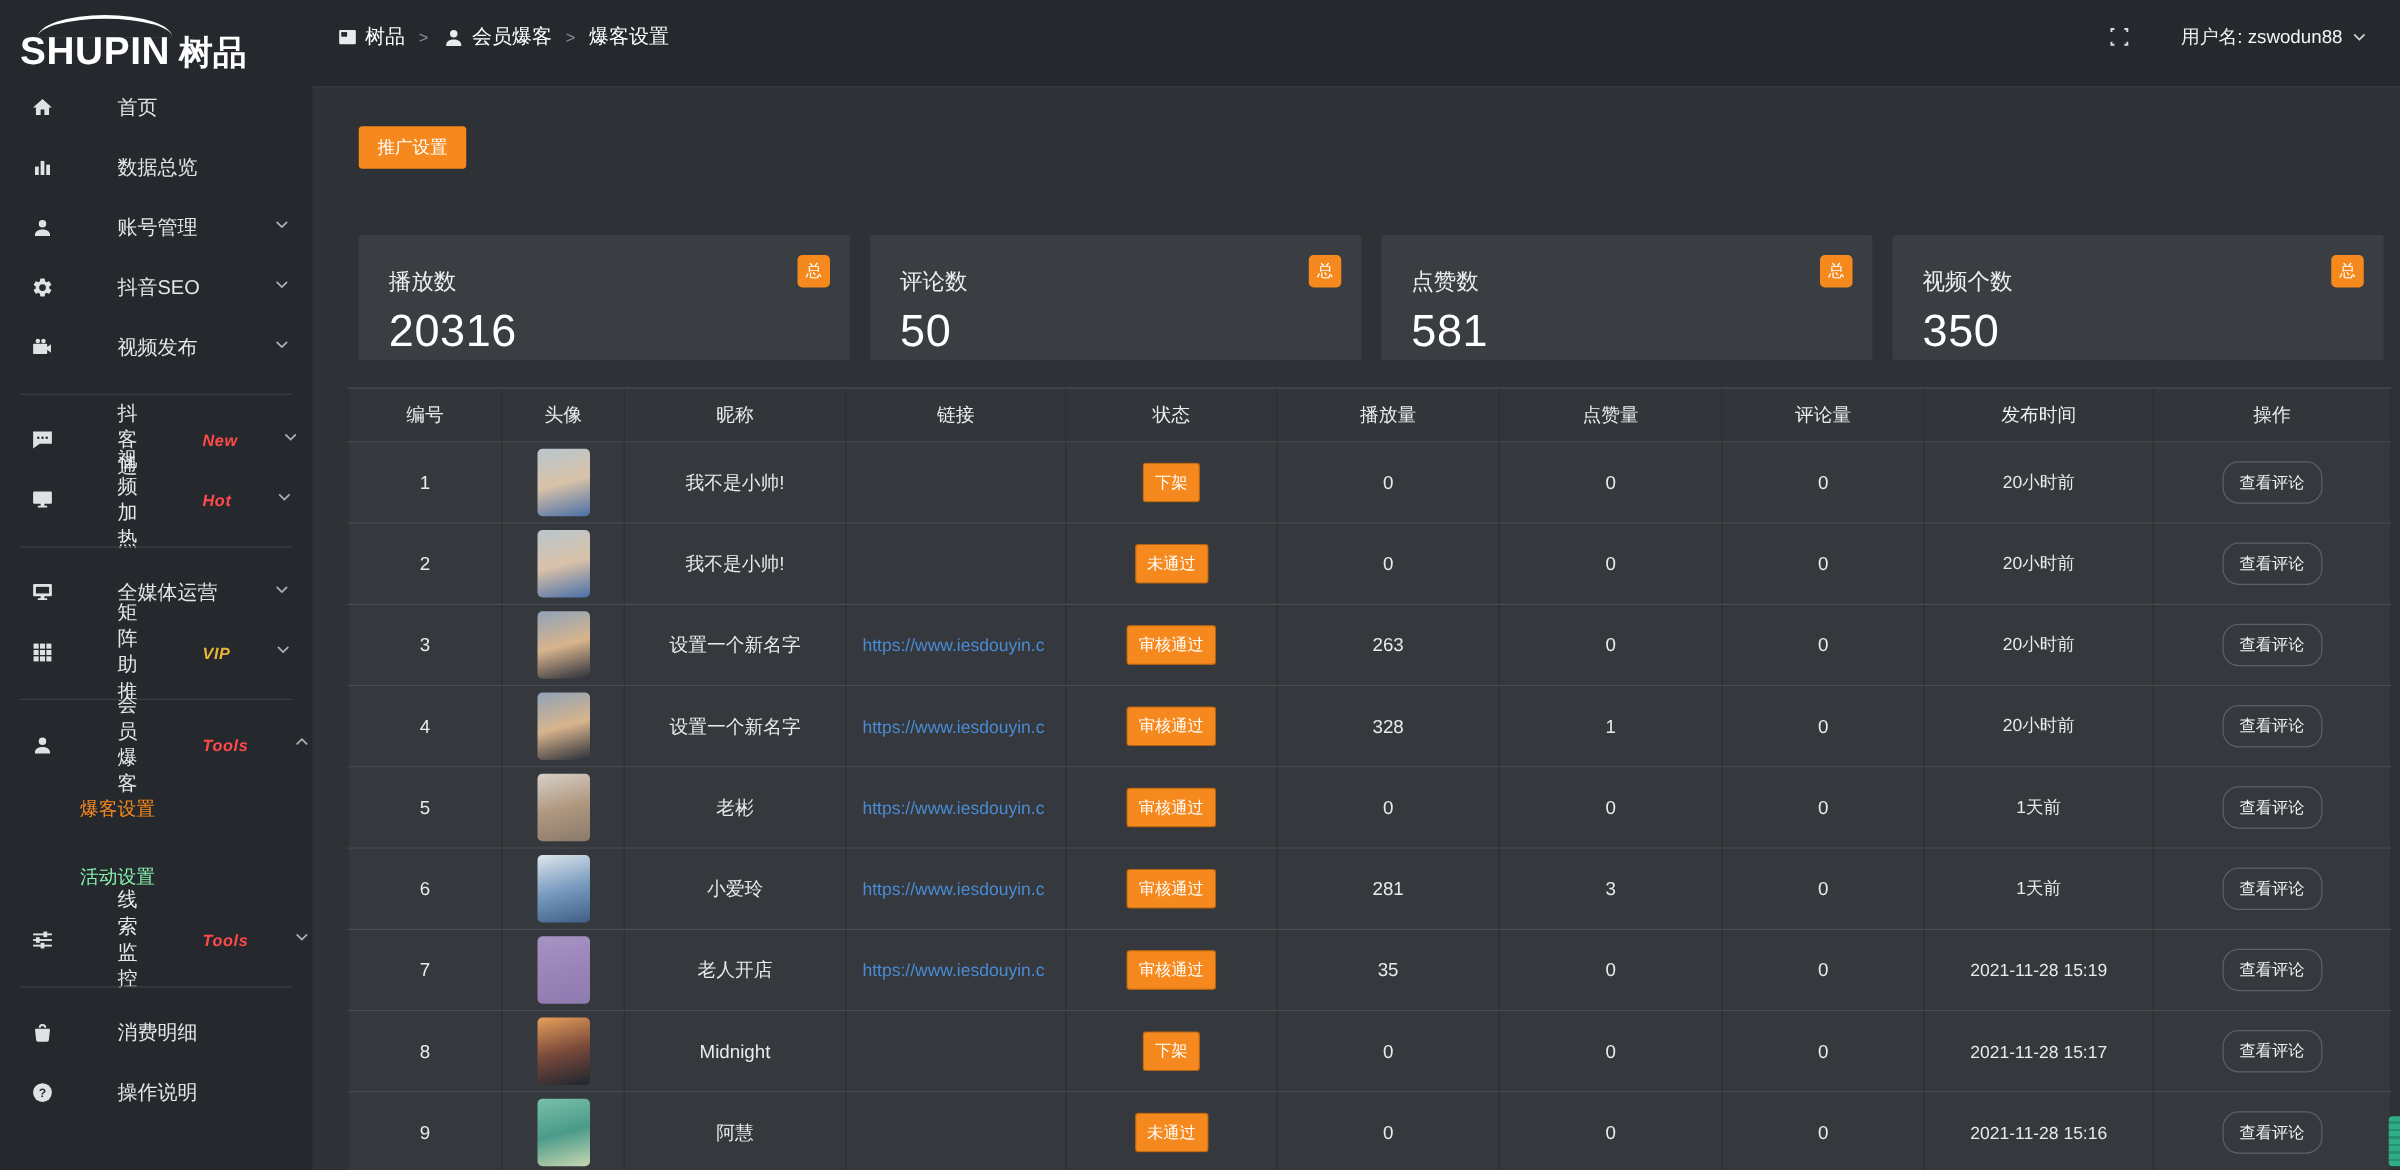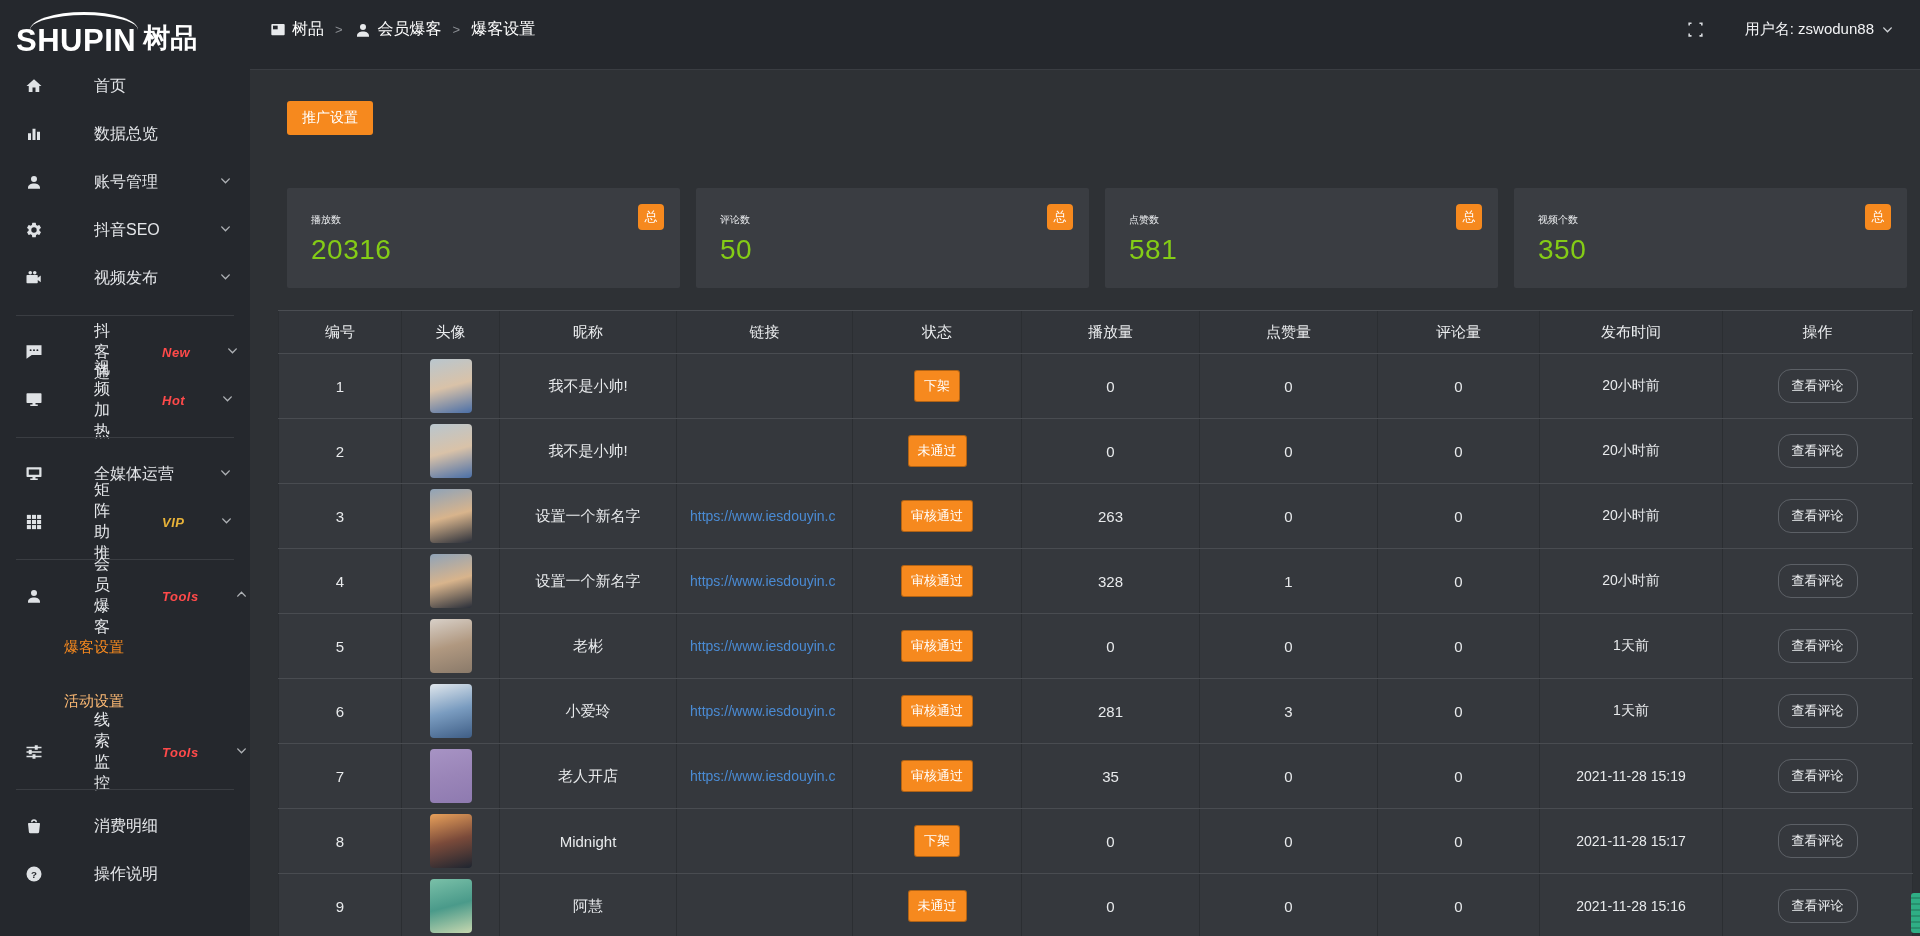--- a/index.html
+++ b/index.html
@@ -4,51 +4,51 @@
 <style>
   * { margin:0; padding:0; box-sizing:border-box; }
   html,body { width:1920px; height:936px; overflow:hidden; }
   body { background:#2e3135; font-family:"Liberation Sans","DejaVu Sans",sans-serif; color:#e8eaec; position:relative; }
   .icon { display:inline-flex; align-items:center; justify-content:center; }
   .icon svg { display:block; }
 
   
   .sidebar { position:absolute; left:0; top:0; width:250px; height:936px; background:#25282d; z-index:5; }
   .logo { height:62px; display:flex; align-items:flex-end; padding:0 0 6px 16px; }
-  .logo-inner { position:relative; display:flex; align-items:flex-start; }
+  .logo-inner { position:relative; display:flex; align-items:flex-end; }
   .logo-arc { position:absolute; top:-13px; left:14px; width:108px; height:18px; border-top:3px solid #fff; border-radius:50% 50% 0 0 / 100% 100% 0 0; }
   .logo-en { font-size:31px; font-weight:bold; color:#fff; letter-spacing:0.5px; line-height:1; }
   .logo-cn { font-size:27px; font-weight:bold; color:#fff; margin-left:7px; line-height:1; }
   .sb-item { height:48px; display:flex; align-items:center; padding:0 18px 0 25px; font-size:16px; color:#e4e6e9; cursor:pointer;gap:36px; }
   .sb-item .icon { width:18px; margin-right:15px; color:#dfe2e5; }
   .sb-badge { font-style:italic; font-weight:bold; font-size:13px; margin-left:16px; letter-spacing:0.5px; }
   .sb-chev { margin-left:auto; color:#aeb1b5; }
-  .sb-sub { height:54px; display:flex; align-items:center; padding-left:64px; font-size:15px; color:#fdba74; cursor:pointer; }
+  .sb-sub { height:54px; display:flex; align-items:center; padding-left:64px; font-size:15px; color:#86efac; cursor:pointer; }
   .sb-sub.active { color:var(--orange); }
   .sb-divider { height:26px; display:flex; align-items:center; padding:0 16px; }
   .sb-divider i { flex:1; height:1px; background:#3a3d42; }
 
   
   .topbar { position:absolute; left:250px; right:0; top:0; height:70px; background:#25282d; border-bottom:1px solid #3a3d42; display:flex; align-items:center; padding:0 26px 10px 20px; }
   .breadcrumb { display:flex; align-items:center; gap:11px; font-size:16px; color:#fff; }
   .crumb { display:flex; align-items:center; gap:6px; cursor:pointer; }
   .crumb .icon { color:#e8eaec; }
   .crumb-sep { color:#8b8e93; font-size:13px; }
   .topbar-right { margin-left:auto; display:flex; align-items:center; gap:40px; }
   .fullscreen-btn { color:#d7dade; cursor:pointer; }
   .user-box { display:flex; align-items:center; gap:7px; font-size:15px; color:#f2f3f5; cursor:pointer; }
   .user-box .sb-chev { color:#cfd2d6; }
 
   
   .content { position:absolute; left:250px; top:71px; right:0; bottom:0; padding-left:28px; }
   .promo-btn { margin:30px 0 0 9px; display:inline-block; background:var(--orange); color:#fff; font-size:14px; padding:8px 15px; border:none; border-radius:3px; cursor:pointer; font-family:inherit; }
   .cards { display:flex; gap:16px; margin:53px 13px 0 9px; }
   .card { flex:1; height:100px; background:#3a3d42; border-radius:2px; position:relative; padding:25px 24px; }
-  .card-label { font-size:10px; color:#eceef0; }
-  .card-value { font-size:28px; font-weight:500; color:#84cc16; margin-top:7px; letter-spacing:0.5px; }
+  .card-label { font-size:18px; color:#eceef0; }
+  .card-value { font-size:36px; font-weight:500; color:#ffffff; margin-top:7px; letter-spacing:0.5px; }
   .card-badge { position:absolute; top:16px; right:16px; width:26px; height:26px; background:var(--orange); color:#fff; font-size:13px; display:flex; align-items:center; justify-content:center; border-radius:4px; }
 
   
   .table { margin-top:22px; width:1635px; }
   .trow { display:flex; background:#35383d; border-bottom:1px solid #494c51; }
   .trow.t-head { background:#32353a; border-top:1px solid #4a4d52; }
   .tcell { display:flex; align-items:center; justify-content:center; border-right:1px solid #2b2e32; overflow:hidden; font-size:15px; height:64px; }
   .t-head .tcell { height:42px; font-size:15px; color:#eaecee; font-weight:500; }
   .tcell:first-child { border-left:1px solid #2b2e32; }
   .c0{width:124px}.c1{width:98px}.c2{width:177px}.c3{width:176px}.c4{width:169px}

